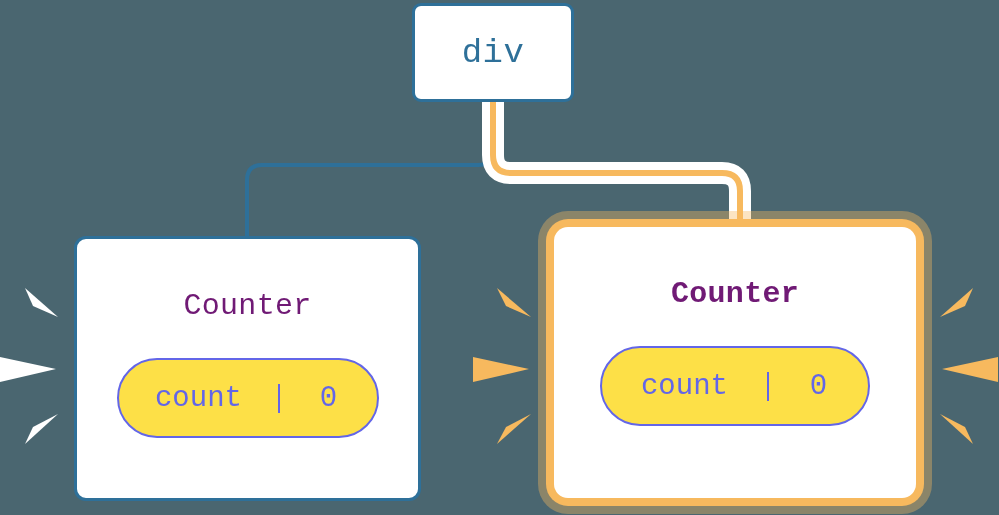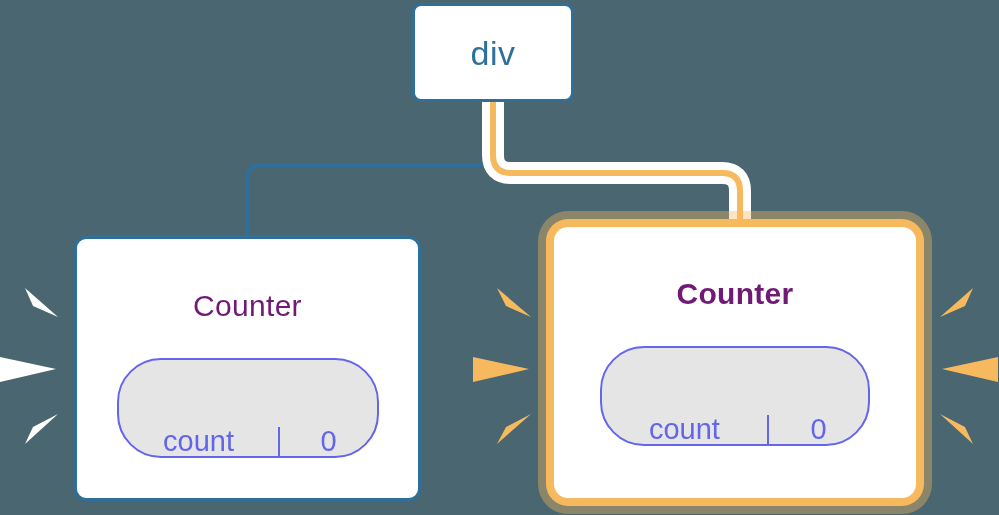--- a/index.html
+++ b/index.html
@@ -6,21 +6,21 @@
     margin: 0;
     padding: 0;
     background: #4a6670;
   }
   #stage {
     position: relative;
     width: 999px;
     height: 515px;
     background: #4a6670;
     overflow: hidden;
-    font-family: Liberation Sans, sans-serif;
+    font-family: Liberation Mono, monospace;
   }
   #wires {
     position: absolute;
     left: 0;
     top: 0;
     width: 999px;
     height: 515px;
   }
   .node {
     position: absolute;
@@ -78,27 +78,27 @@
     font-size: 30px;
     color: #701a75;
     margin-top: 52px;
     line-height: 1;
     letter-spacing: 0.3px;
     white-space: nowrap;
   }
   .node-title.bold { font-weight: bold; }
   .prop-pill {
     margin-top: 37px;
-    height: 100px;
+    height: 80px;
     display: flex;
-    align-items: flex-end;
+    align-items: center;
     border: 2px solid #6366e8;
     border-radius: 44px;
     box-sizing: border-box;
-    background: #e5e5e5;
+    background: #fde047;
   }
   #counter-left .prop-pill { width: 262px; }
   #counter-right .prop-pill { width: 270px; }
   .prop-key, .prop-val {
     display: flex;
     align-items: center;
     justify-content: center;
     color: #6366e8;
     font-size: 29px;
     line-height: 1;

